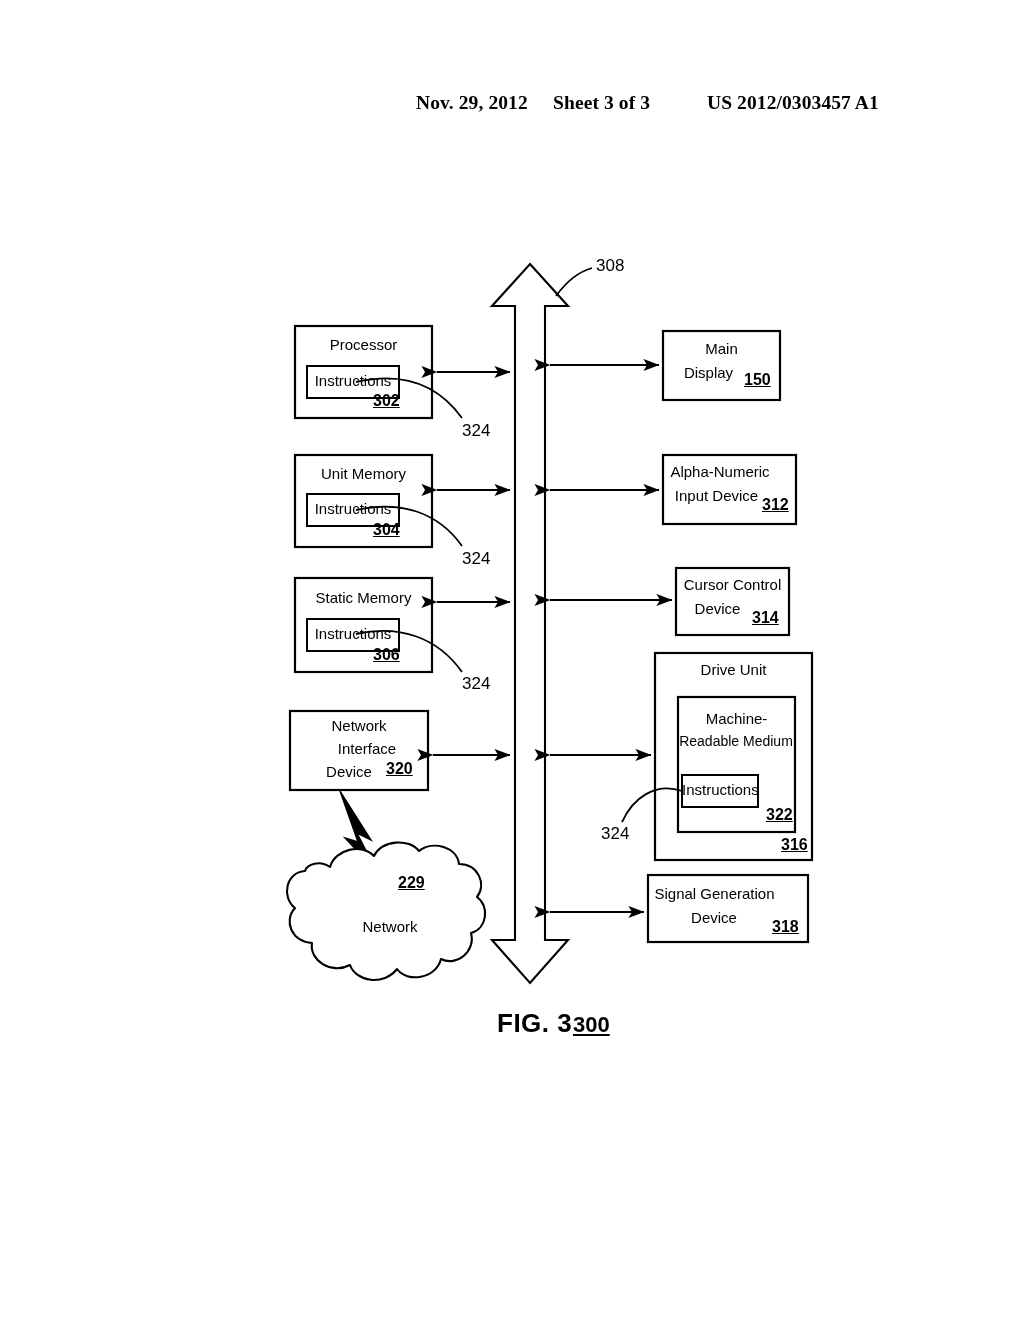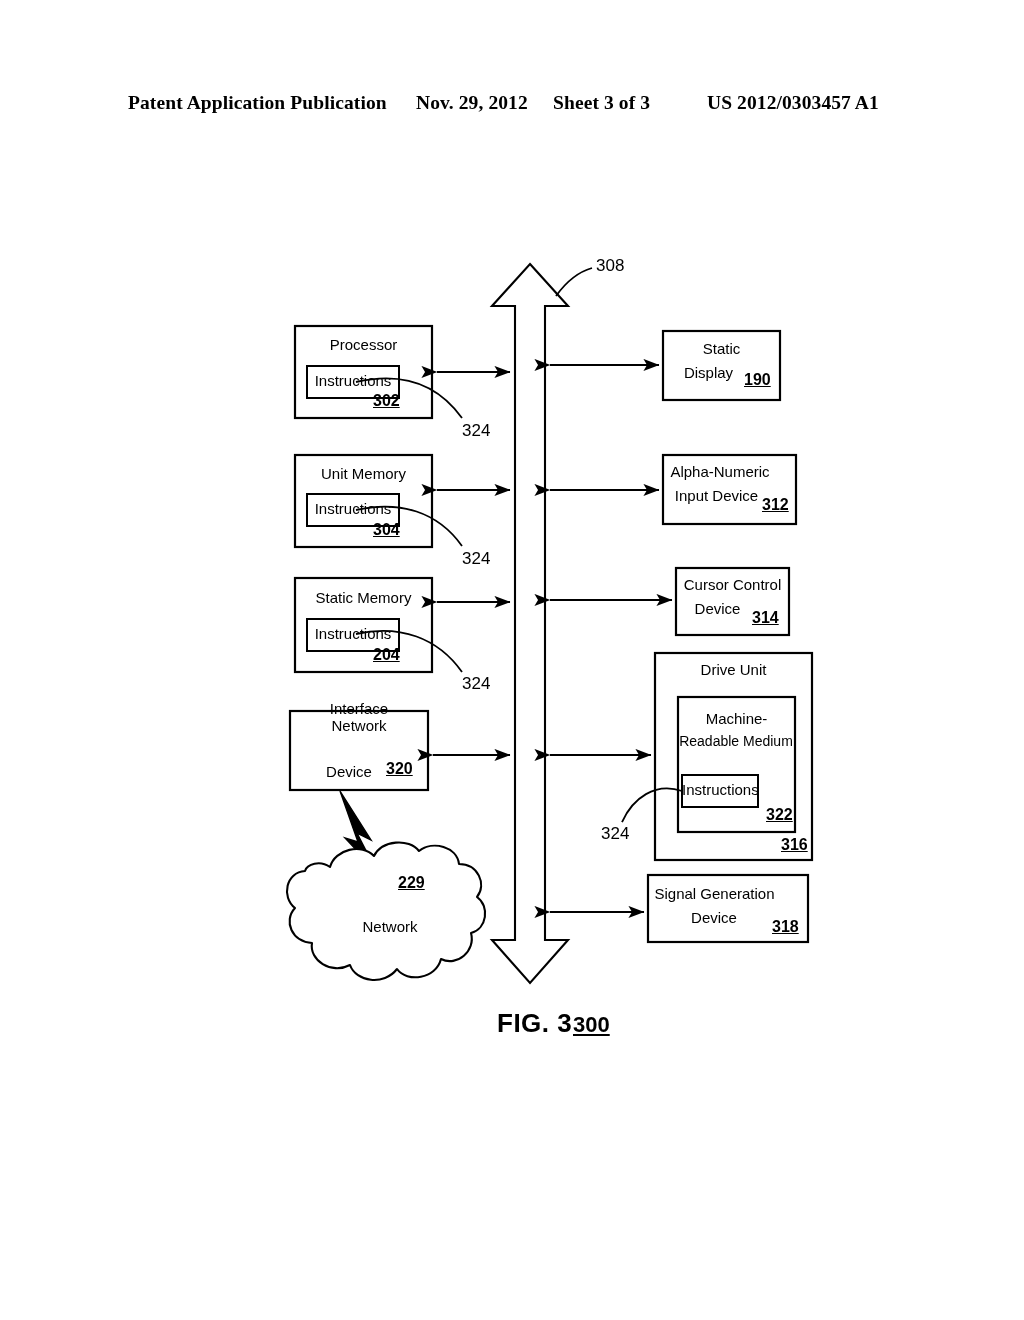--- a/index.html
+++ b/index.html
@@ -104,21 +104,20 @@
     font-family: "Liberation Sans", sans-serif;
     font-size: 15px;
     line-height: 1.25;
     white-space: nowrap;
   }
 </style>
 </head>
 <body>
 
 <div id="page-header">
-  <span class="hdr-left">Patent Application Publication</span>
   <span class="hdr-mid">Nov. 29, 2012</span>
   <span class="hdr-sheet">Sheet 3 of 3</span>
   <span class="hdr-right">US 2012/0303457 A1</span>
 </div>
 
 <div id="figure">
 
   <svg viewBox="0 0 1024 1320" xmlns="http://www.w3.org/2000/svg">
     <defs>
       <marker id="ah" markerWidth="9" markerHeight="9" refX="8.2" refY="3.2" orient="auto" markerUnits="strokeWidth">
@@ -220,31 +219,31 @@
     <span>Unit Memory</span>
   </div>
   <div class="fig-text" style="left:307px; top:500px; width:92px;">Instructions</div>
   <div class="ref-num" style="left:373px; top:521px;">304</div>
   <div class="lead-num" style="left:462px; top:549px;">324</div>
 
   <div class="box-label" style="left:295px; top:585px; width:137px; height:26px;">
     <span>Static Memory</span>
   </div>
   <div class="fig-text" style="left:307px; top:625px; width:92px;">Instructions</div>
-  <div class="ref-num" style="left:373px; top:646px;">204</div>
+  <div class="ref-num" style="left:373px; top:646px;">306</div>
   <div class="lead-num" style="left:462px; top:674px;">324</div>
 
   <div class="fig-text" style="left:290px; top:717px; width:138px;">Network</div>
-  <div class="fig-text" style="left:290px; top:700px; width:138px;">Interface</div>
+  <div class="fig-text" style="left:290px; top:740px; width:138px;padding-left:8px;">Interface</div>
   <div class="fig-text" style="left:280px; top:763px; width:138px;">Device</div>
   <div class="ref-num" style="left:386px; top:760px;text-align:center;">320</div>
 
-  <div class="fig-text" style="left:663px; top:340px; width:117px;">Static</div>
+  <div class="fig-text" style="left:663px; top:340px; width:117px;">Main</div>
   <div class="fig-text" style="left:650px; top:364px; width:117px;">Display</div>
-  <div class="ref-num" style="left:744px; top:371px;">190</div>
+  <div class="ref-num" style="left:744px; top:371px;">150</div>
 
   <div class="fig-text" style="left:663px; top:463px; width:114px;">Alpha-Numeric</div>
   <div class="fig-text" style="left:650px; top:487px; width:133px;">Input Device</div>
   <div class="ref-num" style="left:762px; top:496px;">312</div>
 
   <div class="fig-text" style="left:676px; top:576px; width:113px;">Cursor Control</div>
   <div class="fig-text" style="left:661px; top:600px; width:113px;">Device</div>
   <div class="ref-num" style="left:752px; top:609px;">314</div>
 
   <div class="fig-text" style="left:655px; top:661px; width:157px;">Drive Unit</div>

